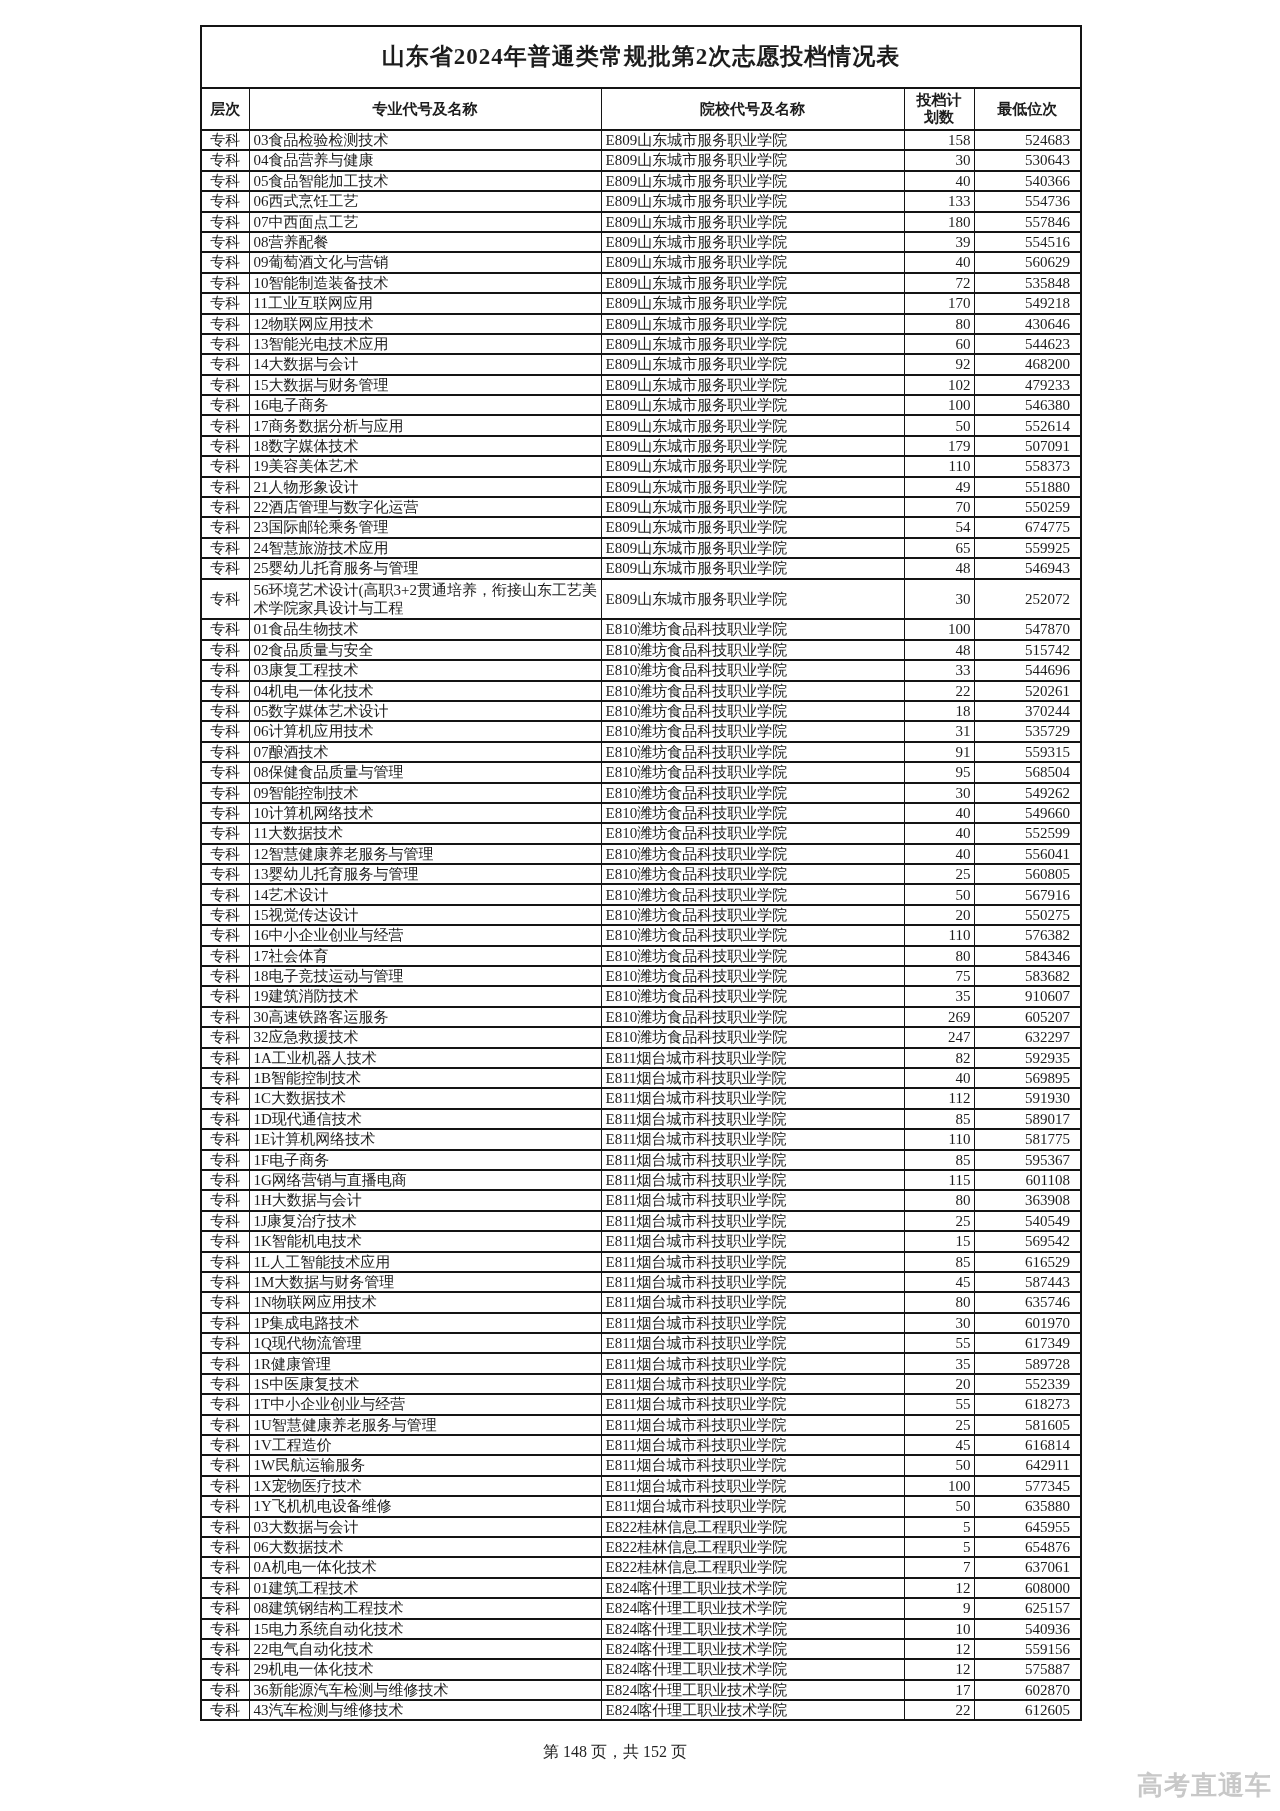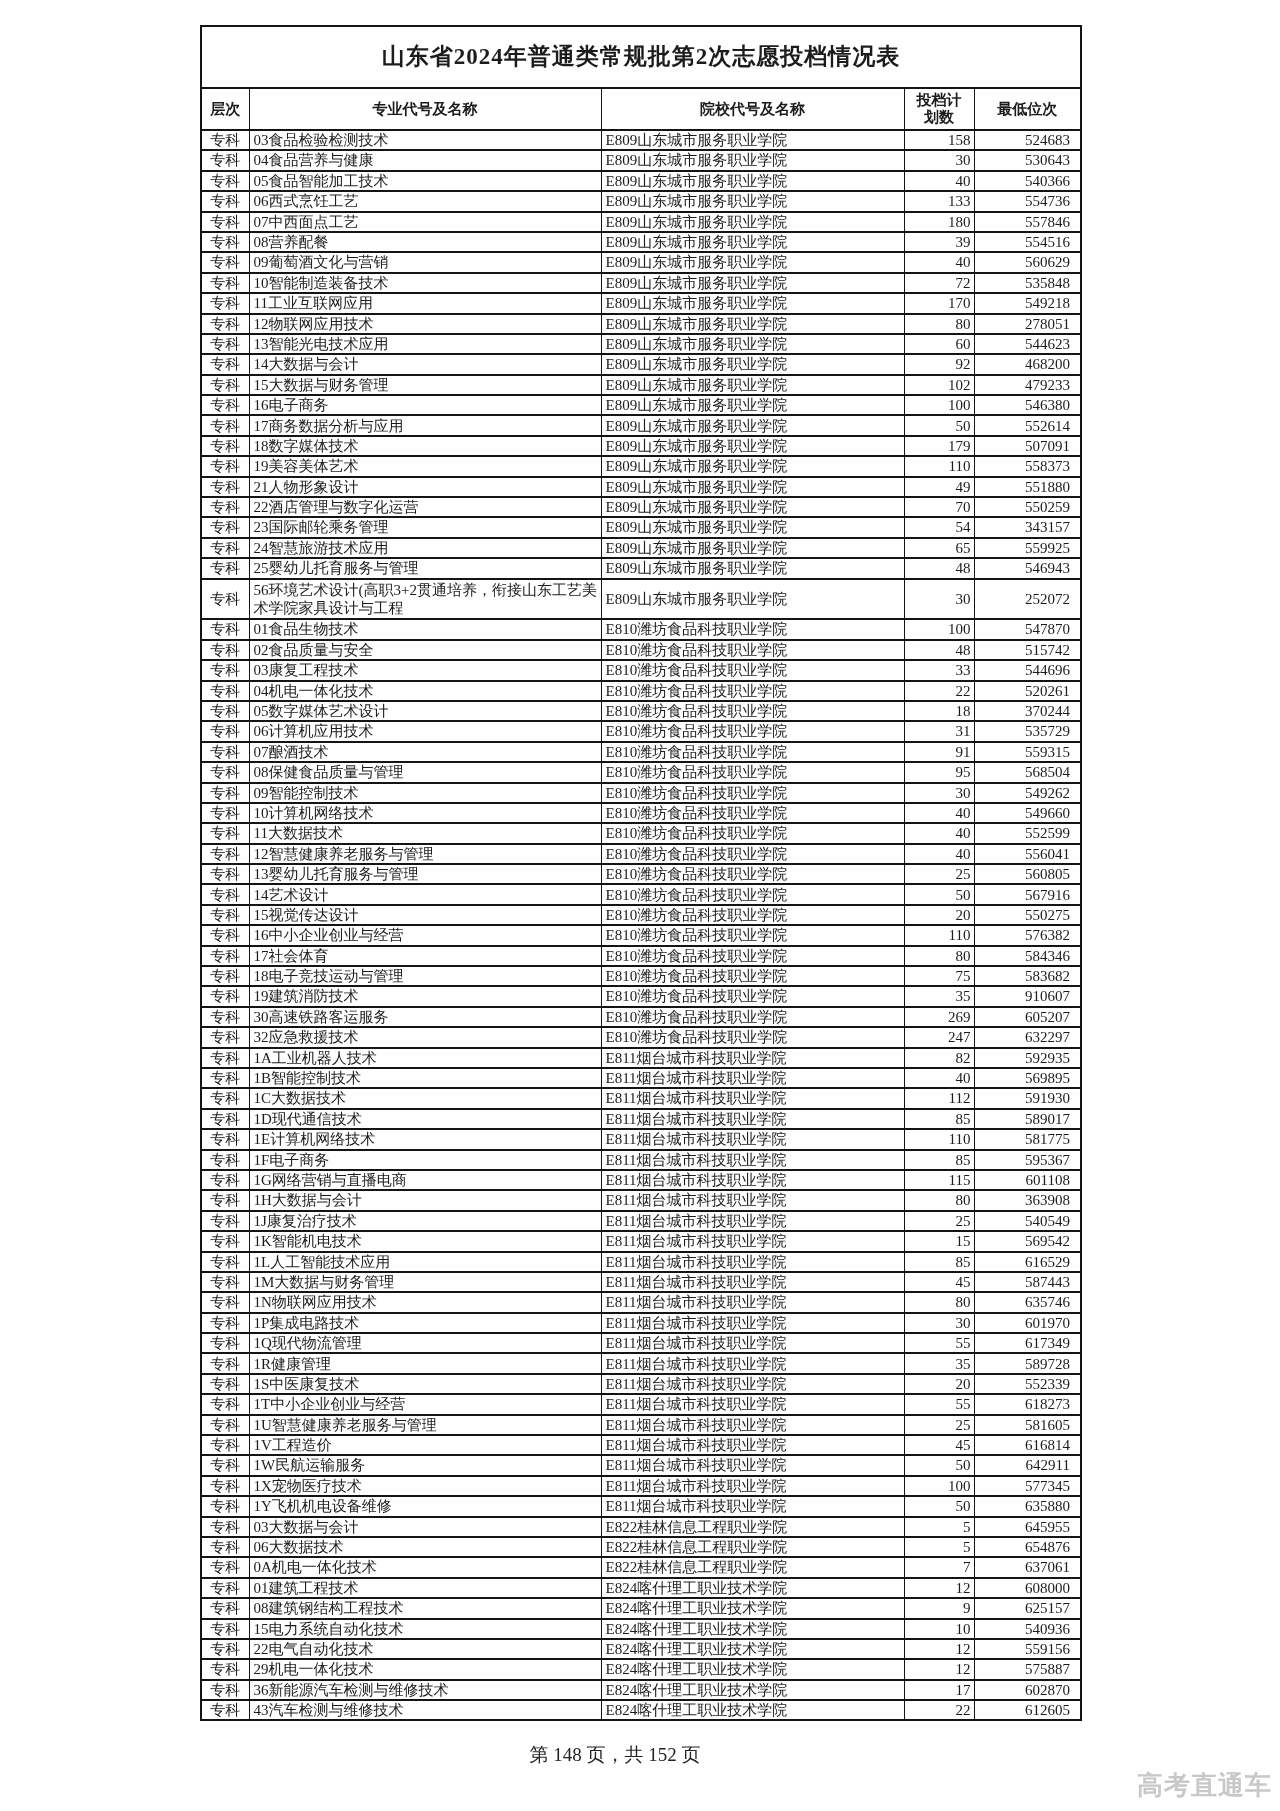--- a/index.html
+++ b/index.html
@@ -59,21 +59,21 @@
   tr.data-row td:nth-child(2) { text-align: left; padding-left: 4px; }
   tr.data-row td:nth-child(3) { text-align: left; padding-left: 4px; }
   tr.data-row td:nth-child(4) { text-align: right; padding-right: 3px; }
   tr.data-row td:nth-child(5) { text-align: right; padding-right: 10px; }
   .page-footer {
     position: absolute;
     left: 175px;
     top: 1742px;
     width: 880px;
     text-align: center;
-    font-size: 19px;
+    font-size: 16px;
     color: #222222;
   }
   .watermark {
     position: absolute;
     right: 8px;
     top: 1768px;
     font-size: 26px;
     color: #c8c8c8;
     letter-spacing: 1px;
     font-weight: bold;
@@ -166,21 +166,21 @@
             <td>11工业互联网应用</td>
             <td>E809山东城市服务职业学院</td>
             <td>170</td>
             <td>549218</td>
           </tr>
           <tr class="data-row">
             <td>专科</td>
             <td>12物联网应用技术</td>
             <td>E809山东城市服务职业学院</td>
             <td>80</td>
-            <td>278051</td>
+            <td>430646</td>
           </tr>
           <tr class="data-row">
             <td>专科</td>
             <td>13智能光电技术应用</td>
             <td>E809山东城市服务职业学院</td>
             <td>60</td>
             <td>544623</td>
           </tr>
           <tr class="data-row">
             <td>专科</td>
@@ -236,21 +236,21 @@
             <td>22酒店管理与数字化运营</td>
             <td>E809山东城市服务职业学院</td>
             <td>70</td>
             <td>550259</td>
           </tr>
           <tr class="data-row">
             <td>专科</td>
             <td>23国际邮轮乘务管理</td>
             <td>E809山东城市服务职业学院</td>
             <td>54</td>
-            <td>343157</td>
+            <td>674775</td>
           </tr>
           <tr class="data-row">
             <td>专科</td>
             <td>24智慧旅游技术应用</td>
             <td>E809山东城市服务职业学院</td>
             <td>65</td>
             <td>559925</td>
           </tr>
           <tr class="data-row">
             <td>专科</td>

